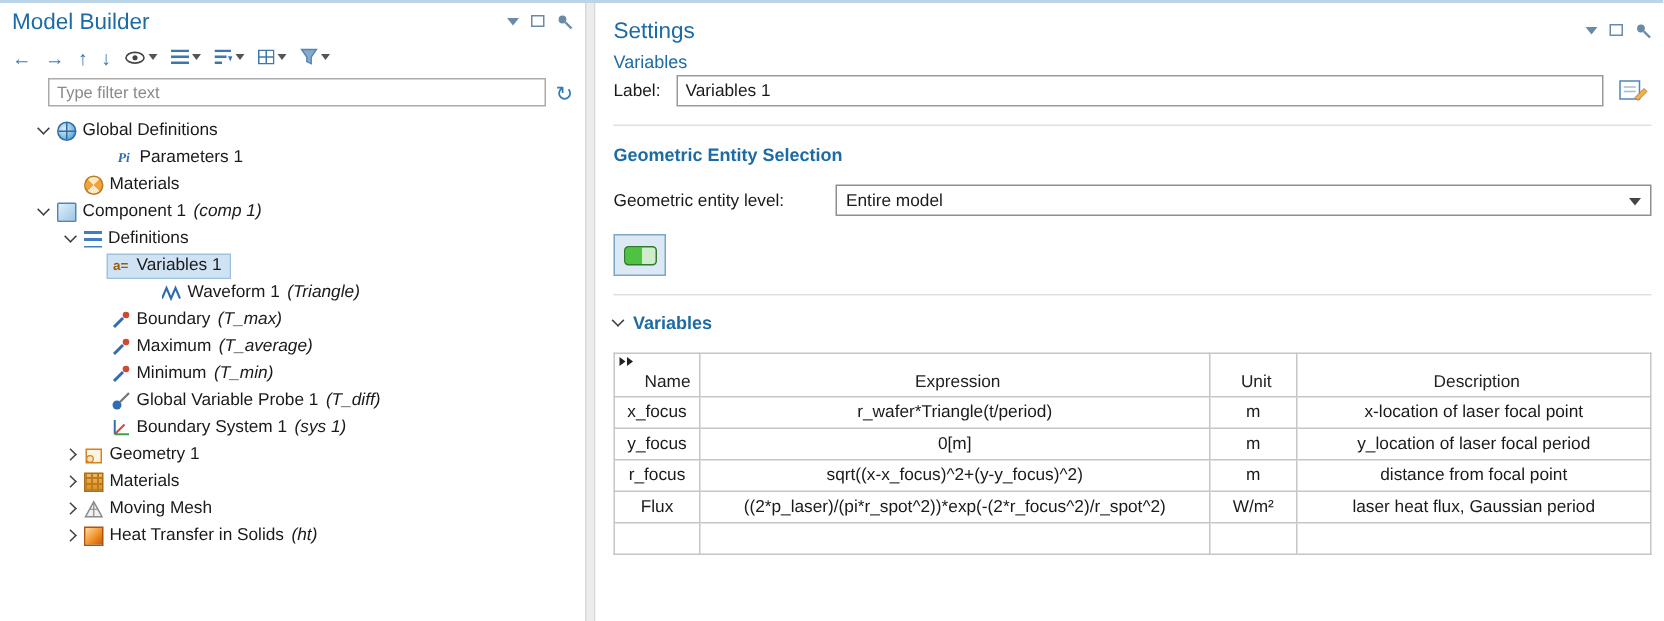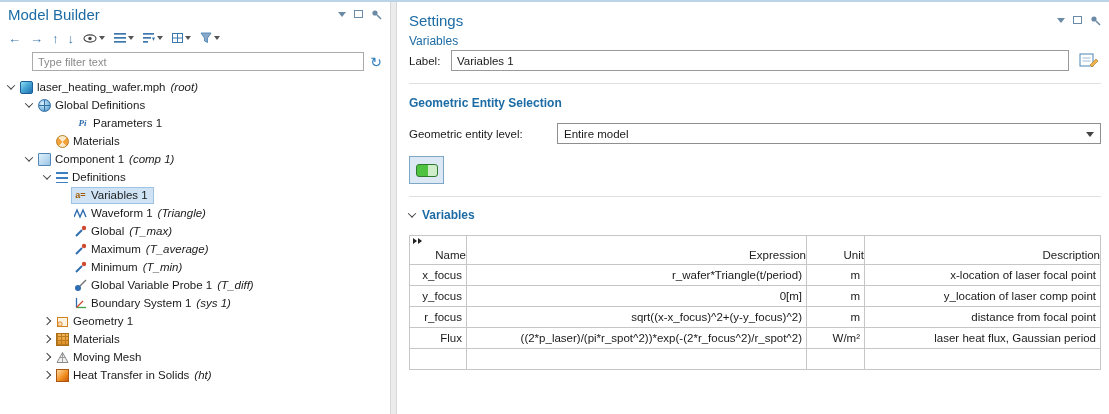--- a/index.html
+++ b/index.html
@@ -74,21 +74,21 @@
   #entity-caption { width:140px; }
   .dropdown { flex:1; position:relative; height:21px; border:1px solid #8f8f8f; background:#fff; display:flex; align-items:center; padding:0 22px 0 6px; cursor:pointer; }
   .dd-caret { position:absolute; right:6px; top:8px; width:0; height:0; border-left:4px solid transparent; border-right:4px solid transparent; border-top:5px solid #444; }
   #active-toggle { margin-top:12px; width:35px; height:28px; border:1px solid #7da7c7; background:#dce9f5; display:flex; align-items:center; justify-content:center; cursor:pointer; }
   .i-active { width:22px; height:13px; border:1px solid #2f7a2f; border-radius:3px; background:linear-gradient(90deg,#4fc242 0 55%,#cfeccb 55%); }
   .sec-collapse { display:flex; align-items:center; gap:7px; margin-top:10px; height:16px; cursor:pointer; }
   .sec-collapse .sec-heading { margin-top:0; }
 
   
   #vars-table { border-collapse:collapse; margin-top:12px; width:692px; table-layout:fixed; }
-  #vars-table th, #vars-table td { border:1px solid #c6c6c6; font-weight:normal; text-align:right; overflow:hidden; white-space:nowrap; }
+  #vars-table th, #vars-table td { border:1px solid #c6c6c6; font-weight:normal; text-align:center; overflow:hidden; white-space:nowrap; }
   #vars-table th { height:29px; vertical-align:bottom; padding:0 0 3px 4px; color:#222; }
   #vars-table th.th-name { position:relative; padding-left:14px; }
   .marker { position:absolute; top:2px; left:3px; display:flex; gap:1px; }
   .marker i { display:block; width:0; height:0; border-left:4px solid #222; border-top:3px solid transparent; border-bottom:3px solid transparent; }
   #vars-table td { height:21px; padding:2px 4px; }
 </style>
 </head>
 <body>
 
 <div id="app">
@@ -151,30 +151,20 @@
       </span>
     </div>
 
     <div id="filter-row">
       <input id="filter-input" type="text" placeholder="Type filter text" style="">
       <span id="refresh-btn">↻</span>
     </div>
 
     <div id="tree">
 
-      <div class="trow" style="padding-left:4px">
-        <span class="chslot">
-            <span class="chev chev-d"></span>
-          </span>
-        <span class="tsel">
-            <span class="icn i-mph"></span>
-            <span class="tlabel">laser_heating_wafer.mph</span>
-            <span class="ttag">(root)</span>
-          </span>
-      </div>
 
       <div class="trow" style="padding-left:22px">
         <span class="chslot">
             <span class="chev chev-d"></span>
           </span>
         <span class="tsel">
             <span class="icn i-globe"></span>
             <span class="tlabel">Global Definitions</span>
           </span>
       </div>
@@ -217,39 +207,39 @@
       </div>
 
       <div class="trow" style="padding-left:58px">
         <span class="chslot"></span>
         <span class="tsel sel">
             <span class="icn i-vars">a=</span>
             <span class="tlabel">Variables 1</span>
           </span>
       </div>
 
-      <div class="trow" style="padding-left:58px">
+      <div class="trow" style="padding-left:92px">
         <span class="chslot"></span>
         <span class="tsel">
             <svg class="icn" viewBox="0 0 13 13">
               <polyline points="0,10 3,3 6,10 9,3 12,10" fill="none" stroke="#2f6db0" stroke-width="1.4"></polyline>
             </svg>
             <span class="tlabel">Waveform 1</span>
             <span class="ttag">(Triangle)</span>
           </span>
       </div>
 
       <div class="trow" style="padding-left:58px">
         <span class="chslot"></span>
         <span class="tsel">
             <svg class="icn" viewBox="0 0 13 13">
               <line x1="2" y1="11" x2="8" y2="5" stroke="#2f6db0" stroke-width="2"></line>
               <circle cx="10" cy="3" r="2.2" fill="#cf4a2f"></circle>
             </svg>
-            <span class="tlabel">Global</span>
+            <span class="tlabel">Boundary</span>
             <span class="ttag">(T_max)</span>
           </span>
       </div>
 
       <div class="trow" style="padding-left:58px">
         <span class="chslot"></span>
         <span class="tsel">
             <svg class="icn" viewBox="0 0 13 13">
               <line x1="2" y1="11" x2="8" y2="5" stroke="#2f6db0" stroke-width="2"></line>
               <circle cx="10" cy="3" r="2.2" fill="#cf4a2f"></circle>
@@ -422,21 +412,21 @@
         <tr>
           <td>x_focus</td>
           <td>r_wafer*Triangle(t/period)</td>
           <td>m</td>
           <td>x-location of laser focal point</td>
         </tr>
         <tr>
           <td>y_focus</td>
           <td>0[m]</td>
           <td>m</td>
-          <td>y_location of laser comp point</td>
+          <td>y_location of laser focal period</td>
         </tr>
         <tr>
           <td>r_focus</td>
           <td>sqrt((x-x_focus)^2+(y-y_focus)^2)</td>
           <td>m</td>
           <td>distance from focal point</td>
         </tr>
         <tr>
           <td>Flux</td>
           <td>((2*p_laser)/(pi*r_spot^2))*exp(-(2*r_focus^2)/r_spot^2)</td>

